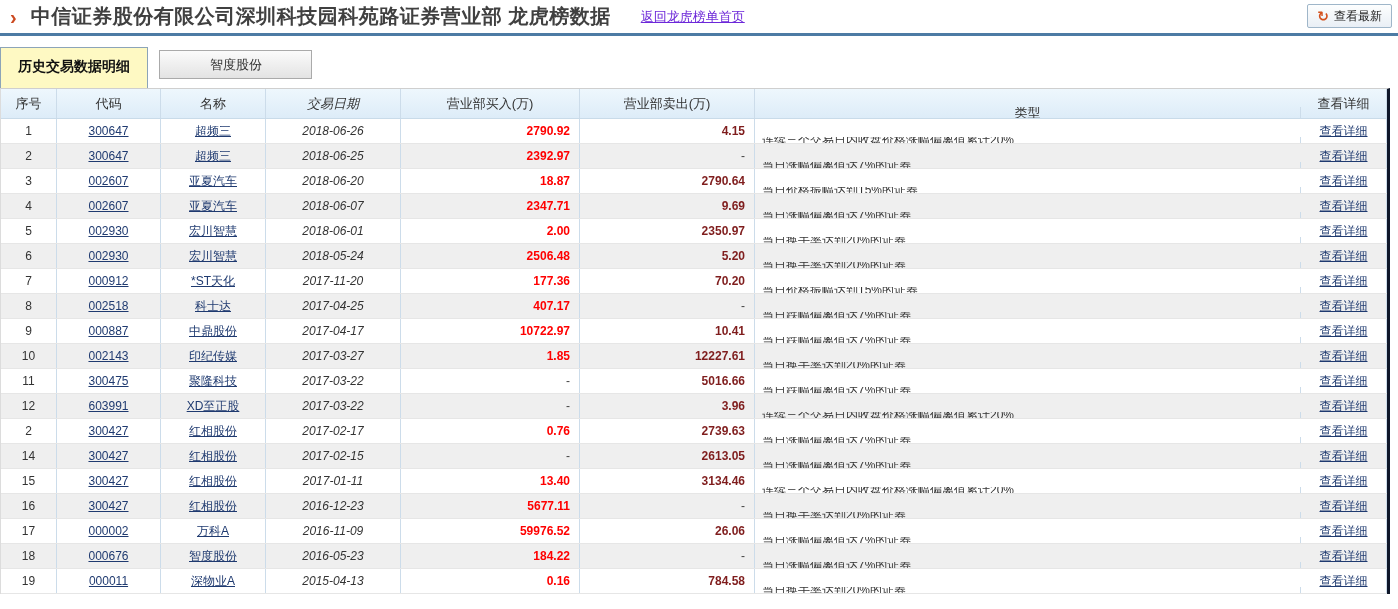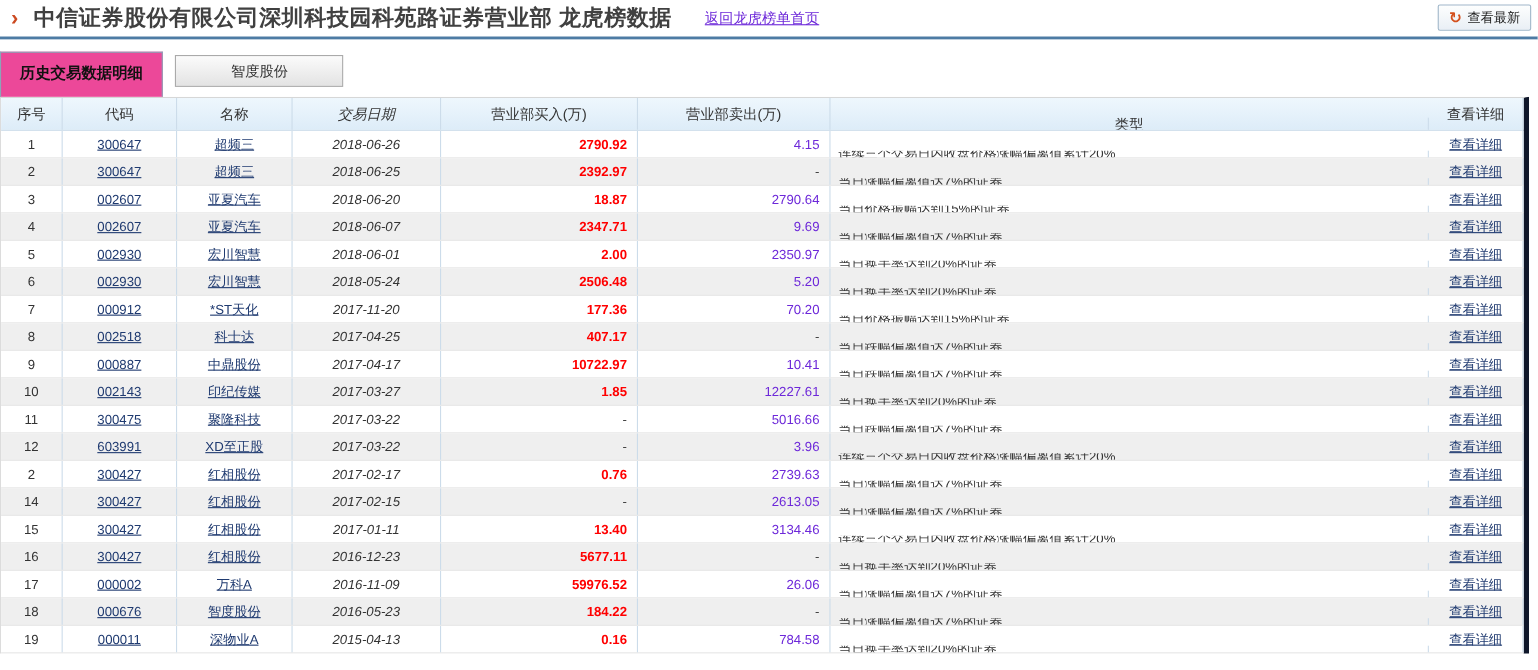--- a/index.html
+++ b/index.html
@@ -14,46 +14,46 @@
   .back-link { margin-left: 30px; font-size: 13px; color: #6d28d9; text-decoration: underline; cursor: pointer; }
   .refresh-btn { position: absolute; right: 6px; top: 4px; height: 24px; padding: 0 9px;
                  border: 1px solid #9fb6c9; background: linear-gradient(#fdfefe,#e9eff5);
                  border-radius: 2px; font-size: 12px; color: #222; display: flex; align-items: center; gap: 5px; cursor: pointer; }
   .refresh-icon { color: #d4511e; font-size: 14px; font-weight: bold; line-height: 14px; }
   .divider { height: 3px; background: #4d7ba4; width: 100%; }
 
   
   .tabs { position: relative; height: 52px; padding-top: 11px; background: #fff; }
   .tab { display: inline-block; vertical-align: top; text-align: center; cursor: pointer; }
-  .tab-active { width: 148px; height: 41px; line-height: 36px; background: #ec4899;
+  .tab-active { width: 148px; height: 41px; line-height: 36px; background: #fef9c3;
                 border: 1px solid #8ca4b8; border-bottom: none;
                 font-size: 14px; font-weight: bold; color: #111; }
   .tab-inactive { width: 153px; height: 29px; line-height: 27px; margin-left: 7px; margin-top: 3px;
                   background: linear-gradient(#fbfbfb,#e3e3e3); border: 1px solid #aaa;
                   font-size: 13px; color: #333; }
 
   
-  .grid { width: 1390px; border-top: 1px solid #cfcfcf; border-left: 1px solid #dcdcdc; border-right: 5px solid #0f172a; }
+  .grid { width: 1390px; border-top: 1px solid #cfcfcf; border-left: 1px solid #dcdcdc; border-right: 3px solid #0f172a; }
   .tr { display: flex; width: 100%; height: 25px; border-bottom: 1px solid #e6e6e6; background: #fff; }
   .tr.alt { background: #efefef; }
   .thead { height: 30px; background: linear-gradient(#eef7fd,#ddecf8); border-bottom: 1px solid #c9dbe9; }
   .td, .th { border-right: 1px solid #ccdcea; display: flex; align-items: center; justify-content: center;
              font-size: 12px; color: #333; overflow: hidden; white-space: nowrap; }
   .th { font-size: 13px; color: #333; }
   .c-idx   { width: 56px; }
   .c-code  { width: 104px; }
   .c-name  { width: 105px; }
   .c-date  { width: 135px; font-style: italic; }
   .c-buy   { width: 179px; justify-content: flex-end; padding-right: 9px; }
   .c-sell  { width: 175px; justify-content: flex-end; padding-right: 9px; }
   .c-type  { flex: 1; justify-content: flex-start; padding-left: 7px; margin-top: 18px; }
   .c-detail{ width: 86px; }
   .th.c-buy, .th.c-sell, .th.c-type { justify-content: center; padding: 0; }
   .buy-val  { color: #ff0000; font-weight: bold; }
-  .sell-val { color: #6d28d9; font-weight: normal; }
+  .sell-val { color: #7f1d1d; font-weight: bold; }
   .buy-val.dash, .sell-val.dash { color: #444; font-weight: normal; }
   .lnk { color: #1f3a70; text-decoration: underline; cursor: pointer; }
 </style>
 </head>
 <body>
 
 <div class="topbar">
   <div class="topbar-inner">
     <span class="crumb-arrow">›</span>
     <span class="page-title">中信证券股份有限公司深圳科技园科苑路证券营业部 龙虎榜数据</span>

